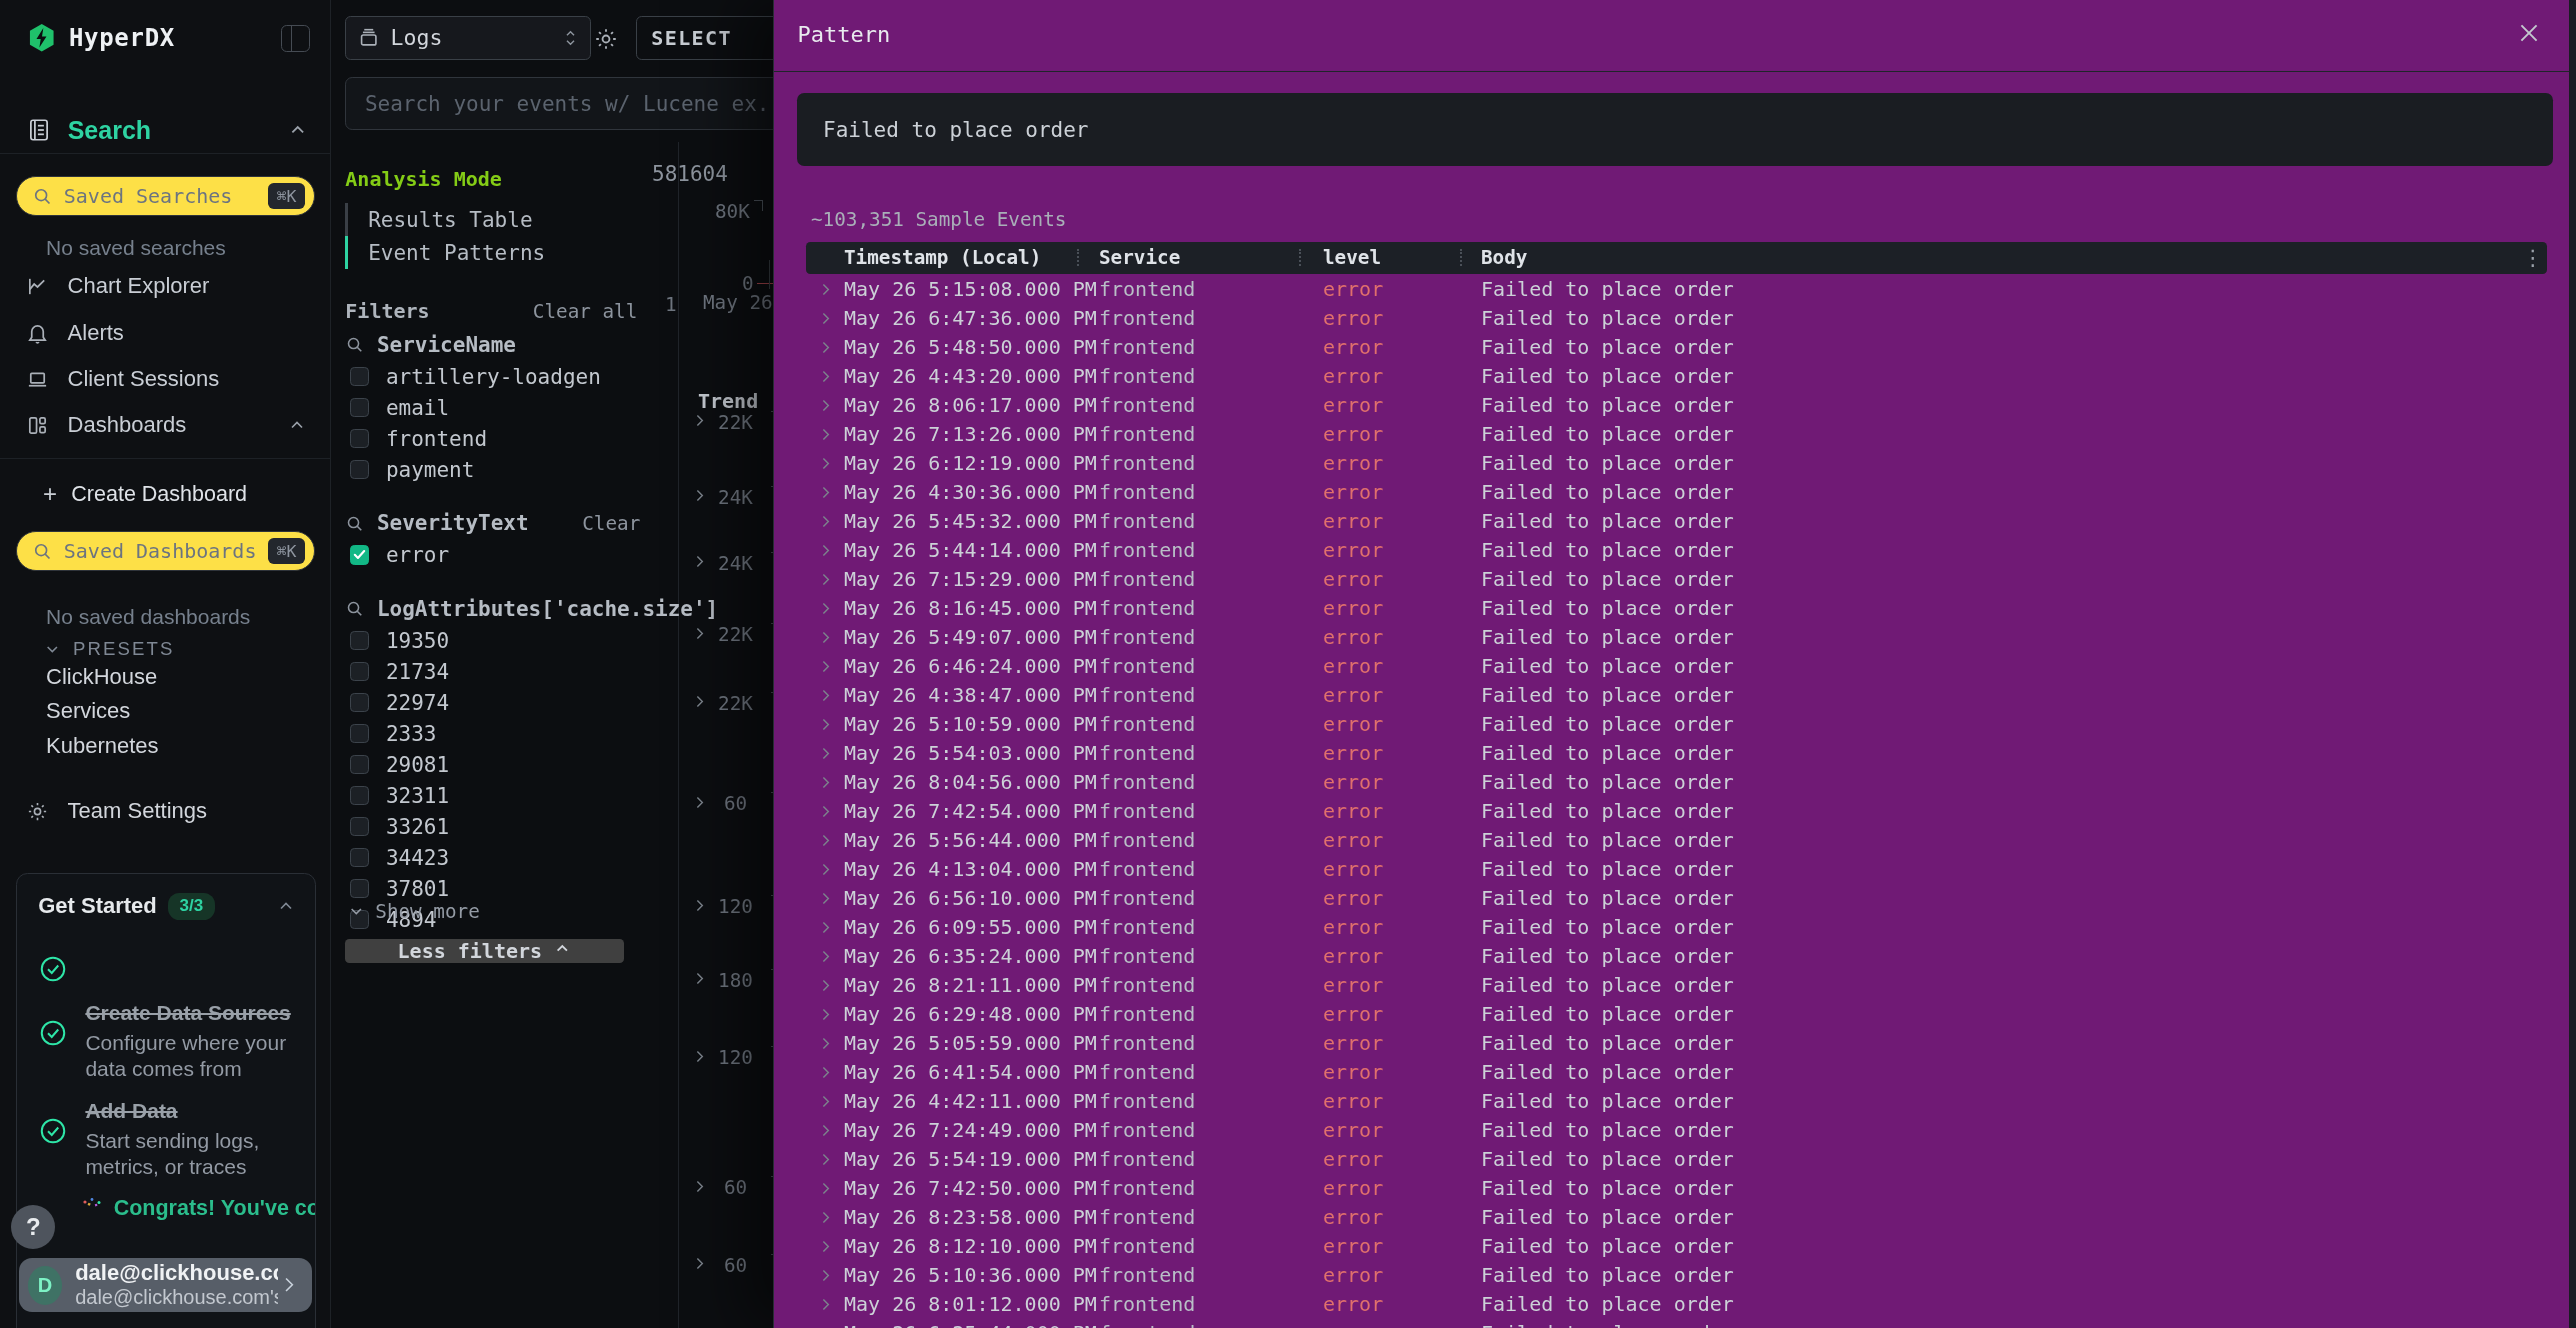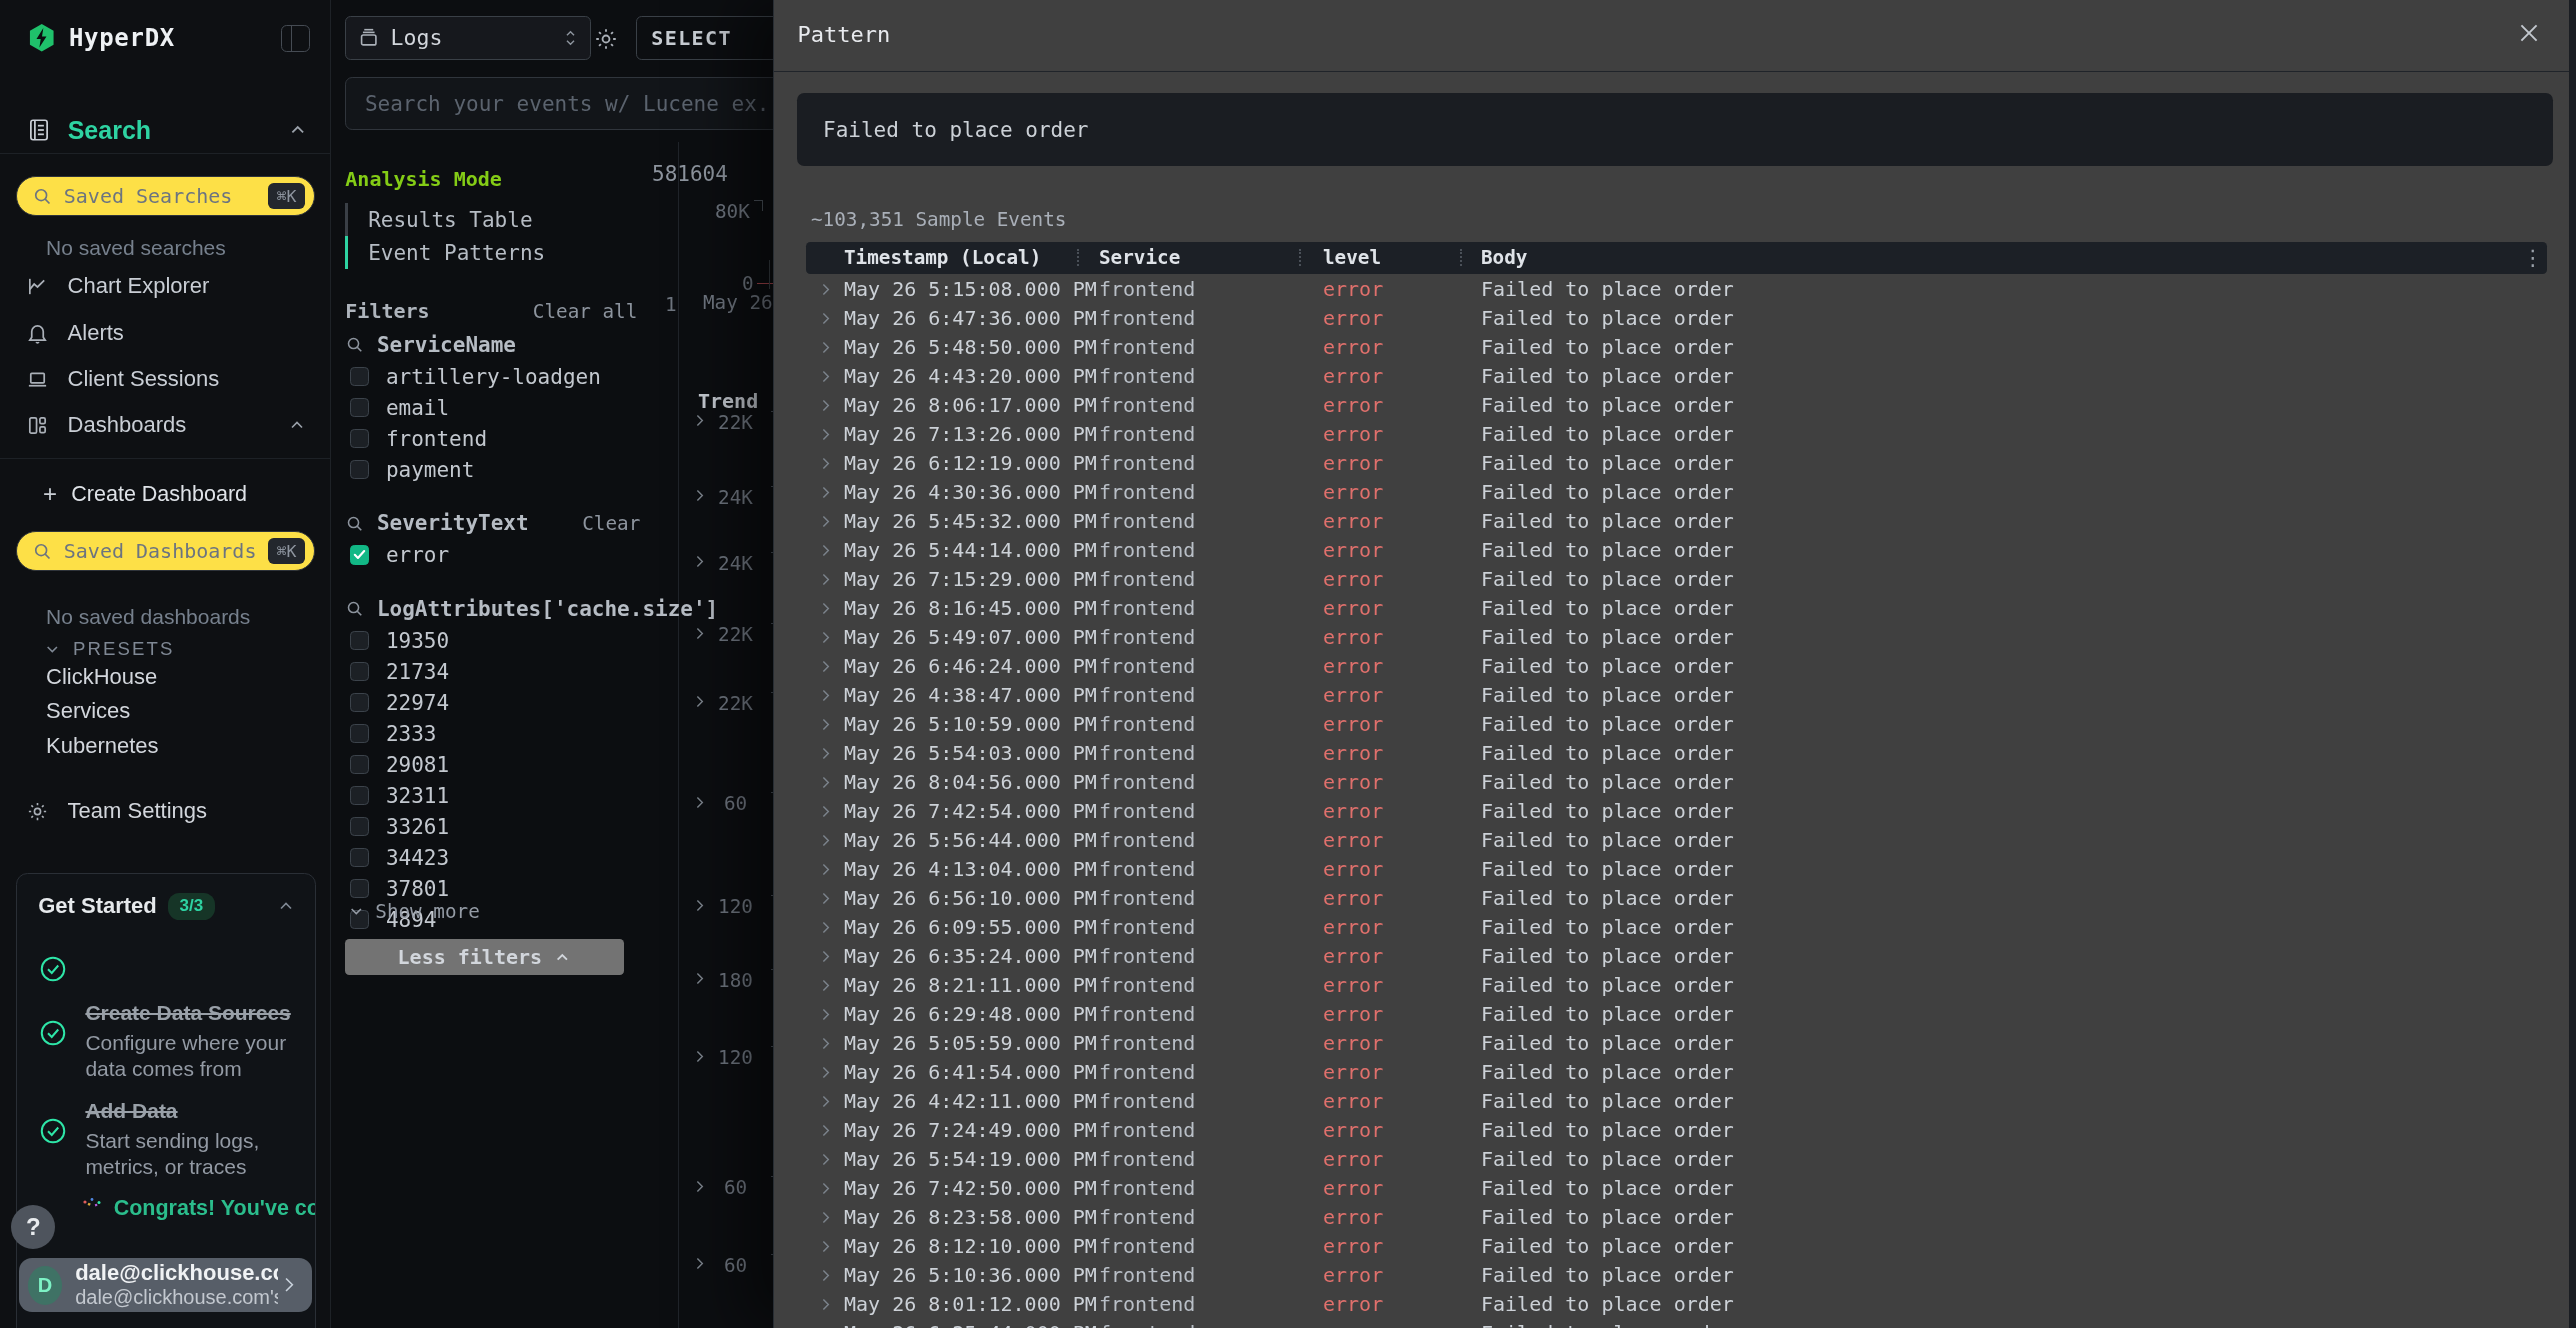--- a/index.html
+++ b/index.html
@@ -89,40 +89,40 @@
   .fgroup{margin-bottom:21.5px;}
   .fgroup-head{display:flex;align-items:center;height:33px;}
   .fgroup-name{margin-left:13px;font-family:"DejaVu Sans Mono",monospace;font-weight:700;font-size:21px;color:#b6bcc4;}
   .fgroup-clear{margin-left:auto;font-family:"DejaVu Sans Mono",monospace;font-size:19.3px;color:#8d949e;cursor:pointer;}
   .fopt{display:flex;align-items:center;height:31px;cursor:pointer;}
   .cbox{width:19.3px;height:19.3px;border-radius:4.3px;border:1.4px solid #3c434b;background:#1c2025;margin-left:4.3px;display:flex;align-items:center;justify-content:center;}
   .cbox.checked{background:var(--check);border-color:var(--check);}
   .folabel{margin-left:17px;font-family:"DejaVu Sans Mono",monospace;font-size:21px;color:#c3c8cf;}
   .show-more{position:absolute;left:15.7px;top:900px;display:flex;align-items:center;cursor:pointer;}
   .show-more .smlabel{margin-left:10px;font-family:"DejaVu Sans Mono",monospace;font-size:19.3px;color:#949ba5;}
-  .less-filters{position:absolute;left:14.3px;top:939px;width:279px;height:36px;background:#737373;border-radius:4.3px;display:flex;align-items:center;justify-content:center;cursor:pointer;}
+  .less-filters{position:absolute;left:14.3px;top:939px;width:279px;height:24px;background:#404040;border-radius:4.3px;display:flex;justify-content:center;cursor:pointer;}
   .less-filters .lflabel{font-family:"DejaVu Sans Mono",monospace;font-weight:700;font-size:20px;color:#d2d6dc;margin-right:11.4px;}
 
   
   .peek-divider{position:absolute;left:678px;top:142px;bottom:0;width:0.7px;background:#20242a;z-index:1;}
   .pk{position:absolute;font-family:"DejaVu Sans Mono",monospace;z-index:1;white-space:nowrap;}
   .pk-total{left:652px;top:162px;font-size:21px;color:#8d949e;}
   .pk-ymax{left:715px;top:200px;font-size:19.3px;color:#6e757f;}
   .tickL{display:inline-block;width:8.6px;height:11.4px;border-top:1.4px solid #4d545d;border-right:1.4px solid #4d545d;margin-left:4.3px;vertical-align:top;}
   .pk-zero{left:742px;top:272px;font-size:19.3px;color:#6e757f;}
   .pk-redline{position:absolute;left:757px;top:283px;width:21.5px;height:1.4px;background:#a8474d;z-index:1;}
   .pk-vax{position:absolute;left:769px;top:260px;width:1.4px;height:29px;background:#3a4046;z-index:1;}
   .pk-xtick{left:703px;top:291px;font-size:19.3px;color:#6e757f;}
   .pk-frag{left:665px;top:293px;font-size:19.3px;color:#6e757f;}
   .pk-trend{left:698px;top:389px;font-size:20px;font-weight:700;color:#c3c8cf;}
   .spark-chev{position:absolute;}
   .spark-val{position:absolute;font-family:"DejaVu Sans Mono",monospace;font-size:19.3px;color:#6e757f;text-align:center;width:57px;}
 
   
-  .modal{position:absolute;left:773px;top:0;right:0;bottom:0;background:#404040;border-left:0.7px solid #282d33;box-shadow:-29px 0 57px rgba(0,0,0,.5);z-index:10;overflow:hidden;}
+  .modal{position:absolute;left:773px;top:0;right:0;bottom:0;background:#701a75;border-left:0.7px solid #282d33;box-shadow:-29px 0 57px rgba(0,0,0,.5);z-index:10;overflow:hidden;}
   .modal-head{position:absolute;top:0;left:0;right:0;height:72px;border-bottom:0.7px solid #20242a;}
   .modal-title{position:absolute;left:23.6px;top:21.5px;font-family:"DejaVu Sans Mono",monospace;font-size:22px;color:#e8eaee;}
   .modal-close{position:absolute;right:34px;top:20px;cursor:pointer;}
   .pattern-box{position:absolute;left:23px;top:93px;width:1756px;height:73px;background:#1a1d22;border-radius:7.2px;display:flex;align-items:center;padding-left:26px;}
   .pattern-text{font-family:"DejaVu Sans Mono",monospace;font-size:21px;color:#ccd1d7;}
   .sample-count{position:absolute;left:37px;top:208px;font-family:"DejaVu Sans Mono",monospace;font-size:19.3px;color:#a9afb8;}
   .tbl-head{position:absolute;left:32px;top:242px;width:1741px;height:31.5px;background:#1c2026;border-radius:4.3px;}
   .th{position:absolute;top:0;height:31.5px;line-height:31.5px;font-family:"DejaVu Sans Mono",monospace;font-weight:700;font-size:19.3px;color:#dfe3e8;}
   .th-sep{position:absolute;top:7.2px;height:17px;width:0;border-left:2.1px dotted #4a5058;}
   .kebab{position:absolute;top:2.9px;cursor:pointer;color:#9aa1aa;font-size:21.5px;line-height:26px;}

